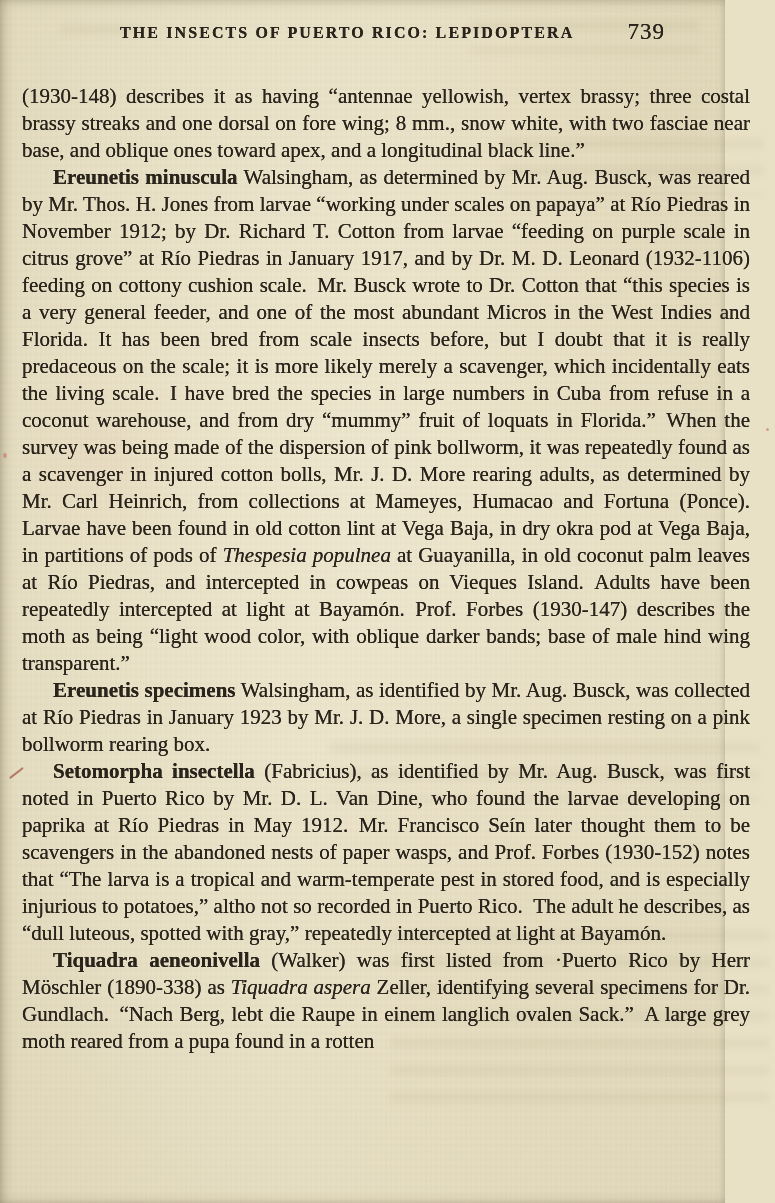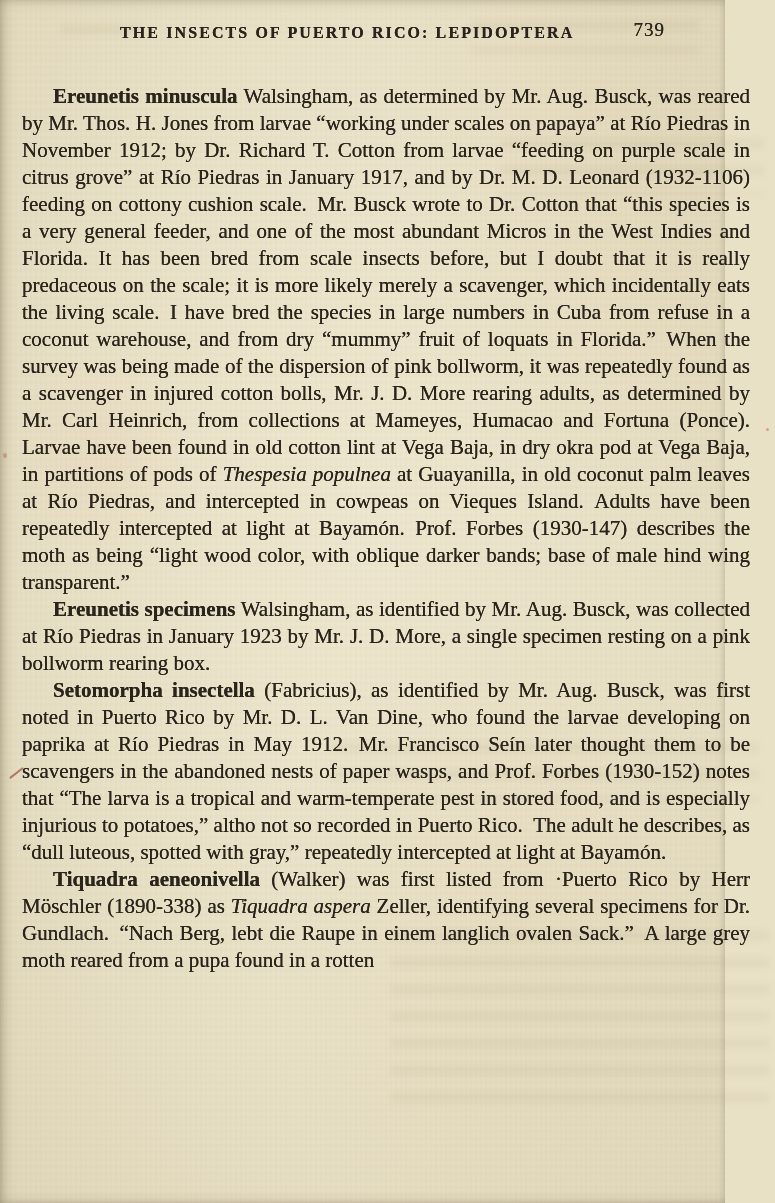--- a/index.html
+++ b/index.html
@@ -61,21 +61,21 @@
     font-size: 16px;
     font-weight: bold;
     letter-spacing: 2.1px;
     white-space: nowrap;
     text-shadow: 0 0 0.5px currentColor;
   }
   .page-number {
     position: absolute;
     right: 60px;
     top: 19px;
-    font-size: 19px;
+    font-size: 23px;
     letter-spacing: 1px;
     text-shadow: 0 0 0.5px currentColor;
   }
   .text-block {
     position: absolute;
     left: 22px;
     top: 83px;
     width: 728px;
     font-size: 21px;
     line-height: 27px;
@@ -117,20 +117,21 @@
   <div class="ghost g1"></div>
   <div class="ghost g2"></div>
   <div class="ghost g3"></div>
   <div class="ghost g4"></div>
 
   <div class="header-title">THE INSECTS OF PUERTO RICO: LEPIDOPTERA</div>
 
   <div class="page-number">739</div>
 
   <div class="text-block">
+      <p><span class="normal">(1930-148) describes it as having “antennae yellowish, vertex brassy; three costal brassy streaks and one dorsal on fore wing; 8 mm., snow white, with two fasciae near base, and oblique ones toward apex, and a longitudinal black line.”</span></p>
       <p class="indent"><span class="bold">Ereunetis minuscula</span><span class="normal"> Walsingham, as determined by Mr. Aug. Busck, was reared by Mr. Thos. H. Jones from larvae “working under scales on papaya” at Río Piedras in November 1912; by Dr. Richard T. Cotton from larvae “feeding on purple scale in citrus grove” at Río Piedras in January 1917, and by Dr. M. D. Leonard (1932-1106) feeding on cottony cushion scale. Mr. Busck wrote to Dr. Cotton that “this species is a very general feeder, and one of the most abundant Micros in the West Indies and Florida. It has been bred from scale insects before, but I doubt that it is really predaceous on the scale; it is more likely merely a scavenger, which incidentally eats the living scale. I have bred the species in large numbers in Cuba from refuse in a coconut warehouse, and from dry “mummy” fruit of loquats in Florida.” When the survey was being made of the dispersion of pink bollworm, it was repeatedly found as a scavenger in injured cotton bolls, Mr. J. D. More rearing adults, as determined by Mr. Carl Heinrich, from collections at Mameyes, Humacao and Fortuna (Ponce). Larvae have been found in old cotton lint at Vega Baja, in dry okra pod at Vega Baja, in partitions of pods of </span><span class="italic">Thespesia populnea</span><span class="normal"> at Guayanilla, in old coconut palm leaves at Río Piedras, and intercepted in cowpeas on Vieques Island. Adults have been repeatedly intercepted at light at Bayamón. Prof. Forbes (1930-147) describes the moth as being “light wood color, with oblique darker bands; base of male hind wing transparent.”</span></p>
       <p class="indent"><span class="bold">Ereunetis specimens</span><span class="normal"> Walsingham, as identified by Mr. Aug. Busck, was collected at Río Piedras in January 1923 by Mr. J. D. More, a single specimen resting on a pink bollworm rearing box.</span></p>
       <p class="indent"><span class="bold">Setomorpha insectella</span><span class="normal"> (Fabricius), as identified by Mr. Aug. Busck, was first noted in Puerto Rico by Mr. D. L. Van Dine, who found the larvae developing on paprika at Río Piedras in May 1912. Mr. Francisco Seín later thought them to be scavengers in the abandoned nests of paper wasps, and Prof. Forbes (1930-152) notes that “The larva is a tropical and warm-temperate pest in stored food, and is especially injurious to potatoes,” altho not so recorded in Puerto Rico. The adult he describes, as “dull luteous, spotted with gray,” repeatedly intercepted at light at Bayamón.</span></p>
       <p class="indent"><span class="bold">Tiquadra aeneonivella</span><span class="normal"> (Walker) was first listed from ·Puerto Rico by Herr Möschler (1890-338) as </span><span class="italic">Tiquadra aspera</span><span class="normal"> Zeller, identifying several specimens for Dr. Gundlach. “Nach Berg, lebt die Raupe in einem langlich ovalen Sack.” A large grey moth reared from a pupa found in a rotten</span></p>
     </div>
 
   <div class="tick-mark"></div>
   <div class="speck1"></div>
   <div class="speck2"></div>
 </div>

